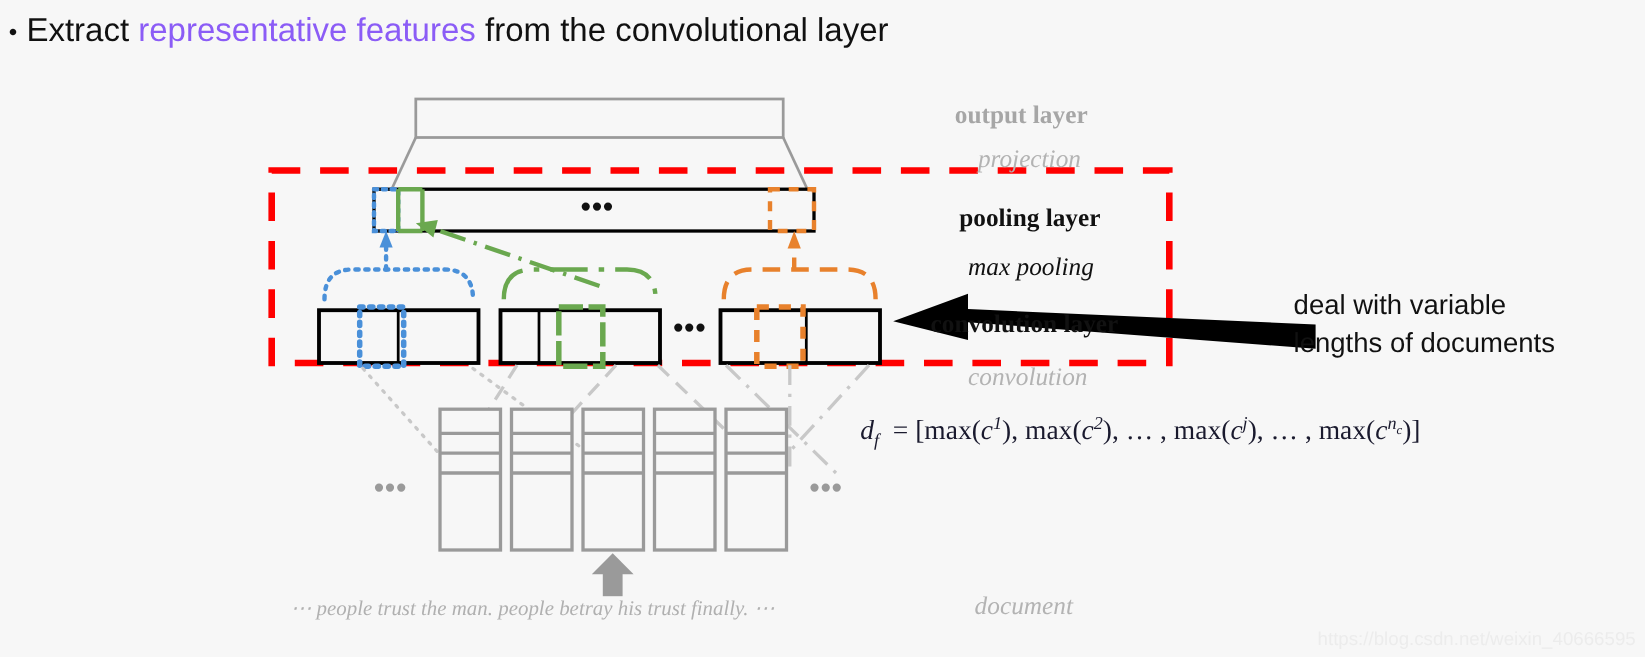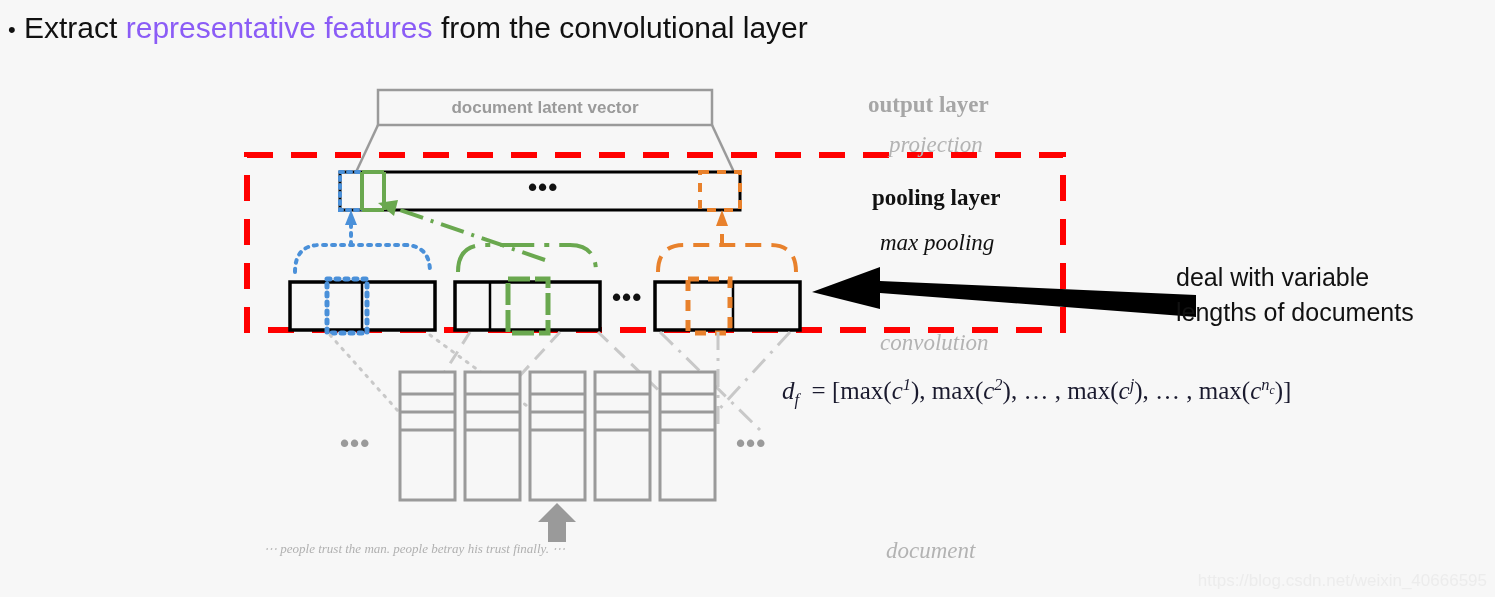--- a/index.html
+++ b/index.html
@@ -89,21 +89,21 @@
   }
   .lbl-callout {
     color: #111111;
     font-size: 25px;
     line-height: 35px;
     font-family: "Liberation Sans", sans-serif;
     white-space: nowrap;
   }
   .lbl-sentence {
     color: #b0b0b0;
-    font-size: 13px;
+    font-size: 19px;
     font-style: italic;
     font-family: "Liberation Serif", serif;
   }
   .lbl-dots {
     color: #9a9a9a;
     font-size: 26px;
     font-weight: bold;
     letter-spacing: 1px;
     line-height: 10px;
   }
@@ -252,26 +252,26 @@
     <g>
       <rect x="548" y="460" width="18" height="22" fill="#9a9a9a"></rect>
       <polygon points="557,443 538,462 576,462" fill="#9a9a9a"></polygon>
     </g>
 
     <g>
       <polygon points="1196,235 1196,257 880,233 880,249 812,232 880,207 880,221" fill="#000000"></polygon>
     </g>
   </svg>
 
-  <div class="lbl lbl-latent" style="left:378px; top:38px; width:334px; text-align:center;">document latent vector</div>
 
   <div class="lbl lbl-serif-gray-bold" style="left:868px; top:32px;">output layer</div>
   <div class="lbl lbl-serif-gray-italic" style="left:889px; top:72px;">projection</div>
   <div class="lbl lbl-serif-black-bold" style="left:872px; top:125px;">pooling layer</div>
   <div class="lbl lbl-serif-black-italic" style="left:880px; top:170px;">max pooling</div>
+  <div class="lbl lbl-serif-black-bold" style="left:846px; top:222px;">convolution layer</div>
   <div class="lbl lbl-serif-gray-italic" style="left:880px; top:270px;text-align:center;">convolution</div>
   <div class="lbl lbl-serif-gray-italic" style="left:886px; top:478px;">document</div>
 
   <div class="lbl lbl-callout" style="left:1176px; top:235px;">lengths of documents</div>
   <div class="lbl lbl-callout" style="left:1176px; top:200px;">deal with variable</div>
 
   <div class="lbl lbl-dots-black" style="left:528px; top:122px;">•••</div>
   <div class="lbl lbl-dots-black" style="left:612px; top:232px;">•••</div>
   <div class="lbl lbl-dots" style="left:340px; top:378px;">•••</div>
   <div class="lbl lbl-dots" style="left:736px; top:378px;">•••</div>

